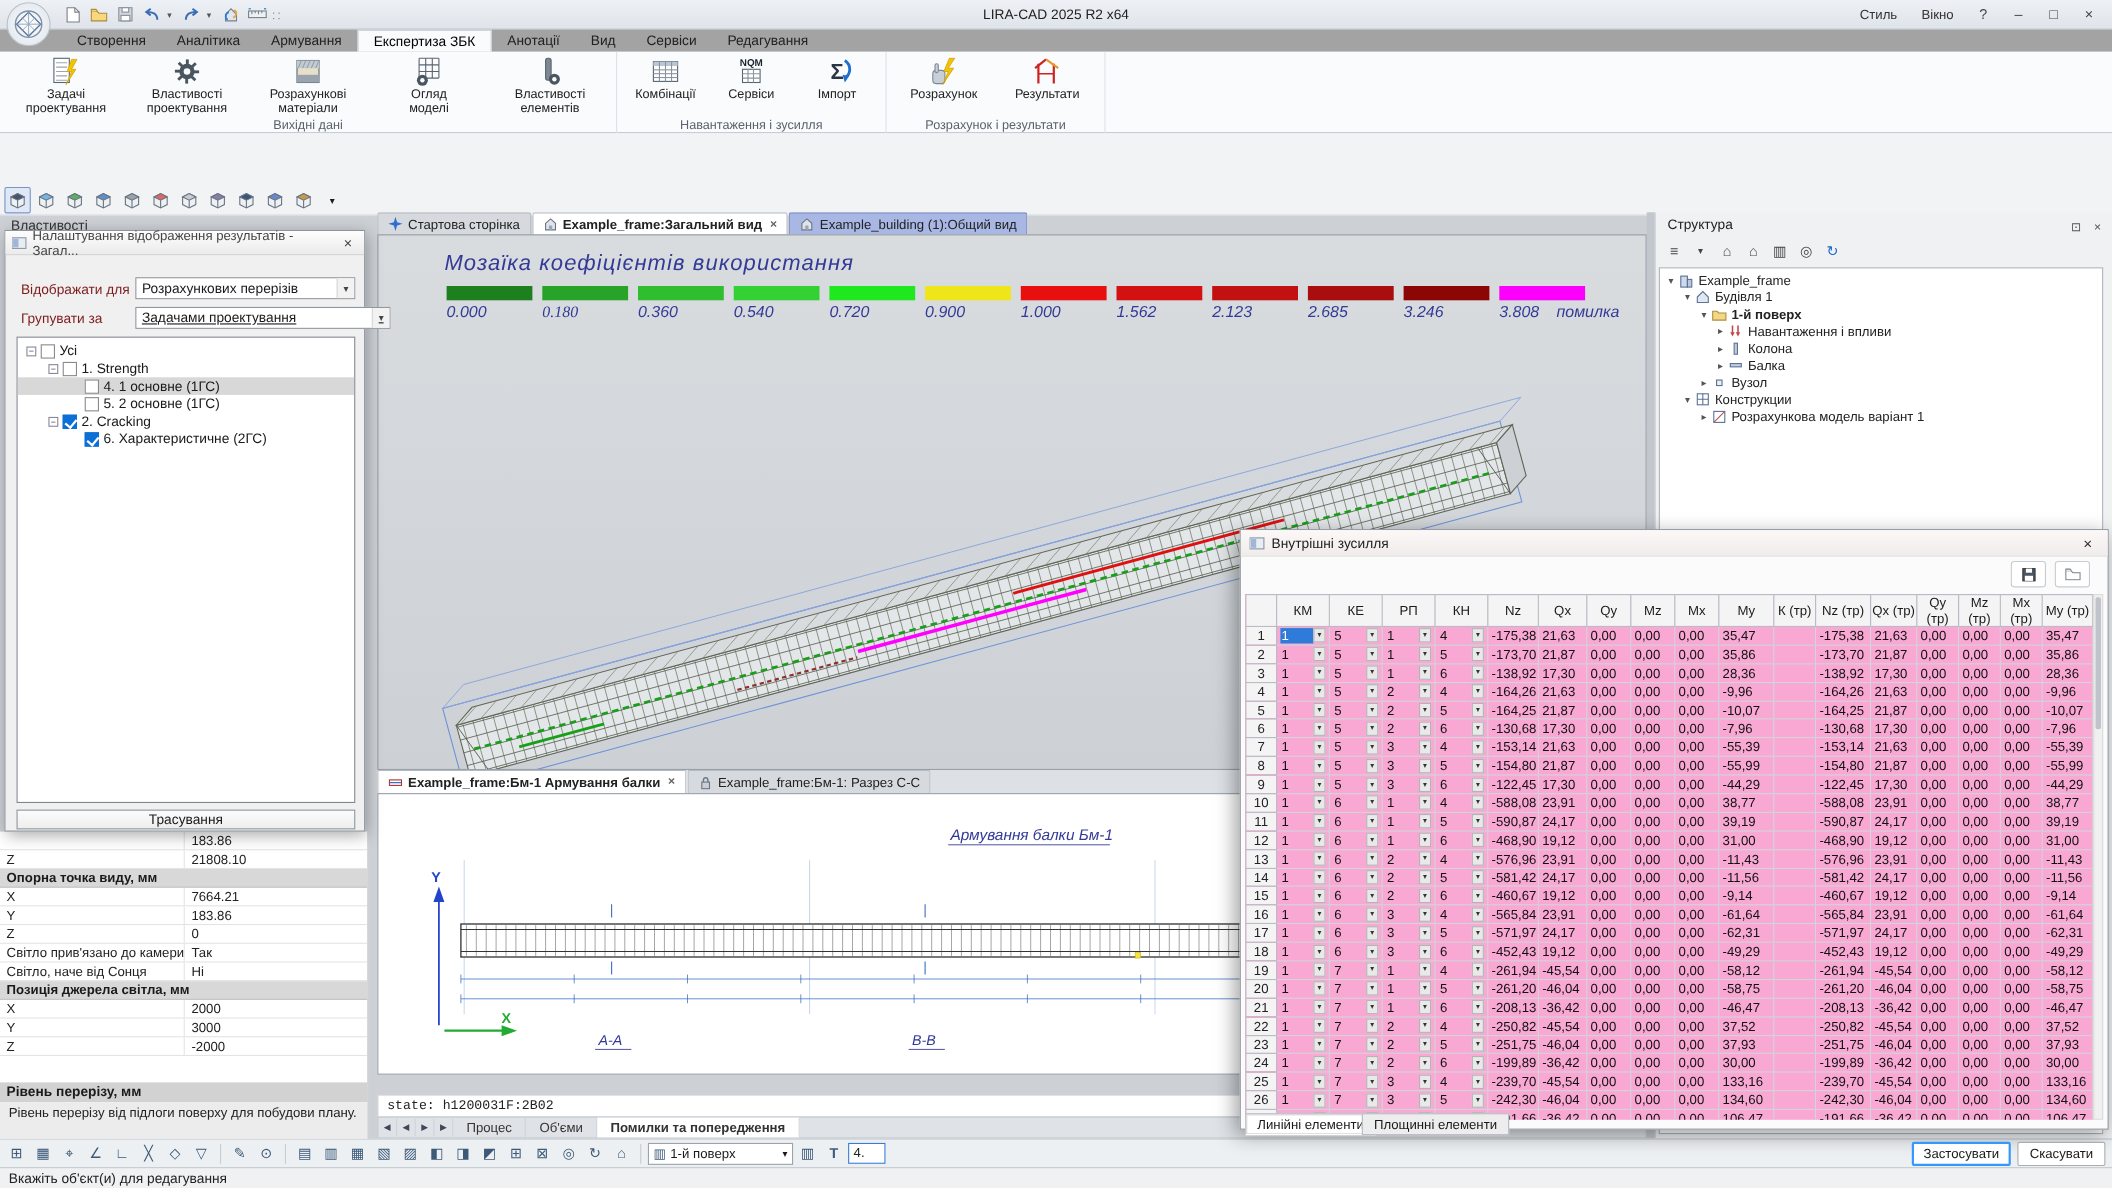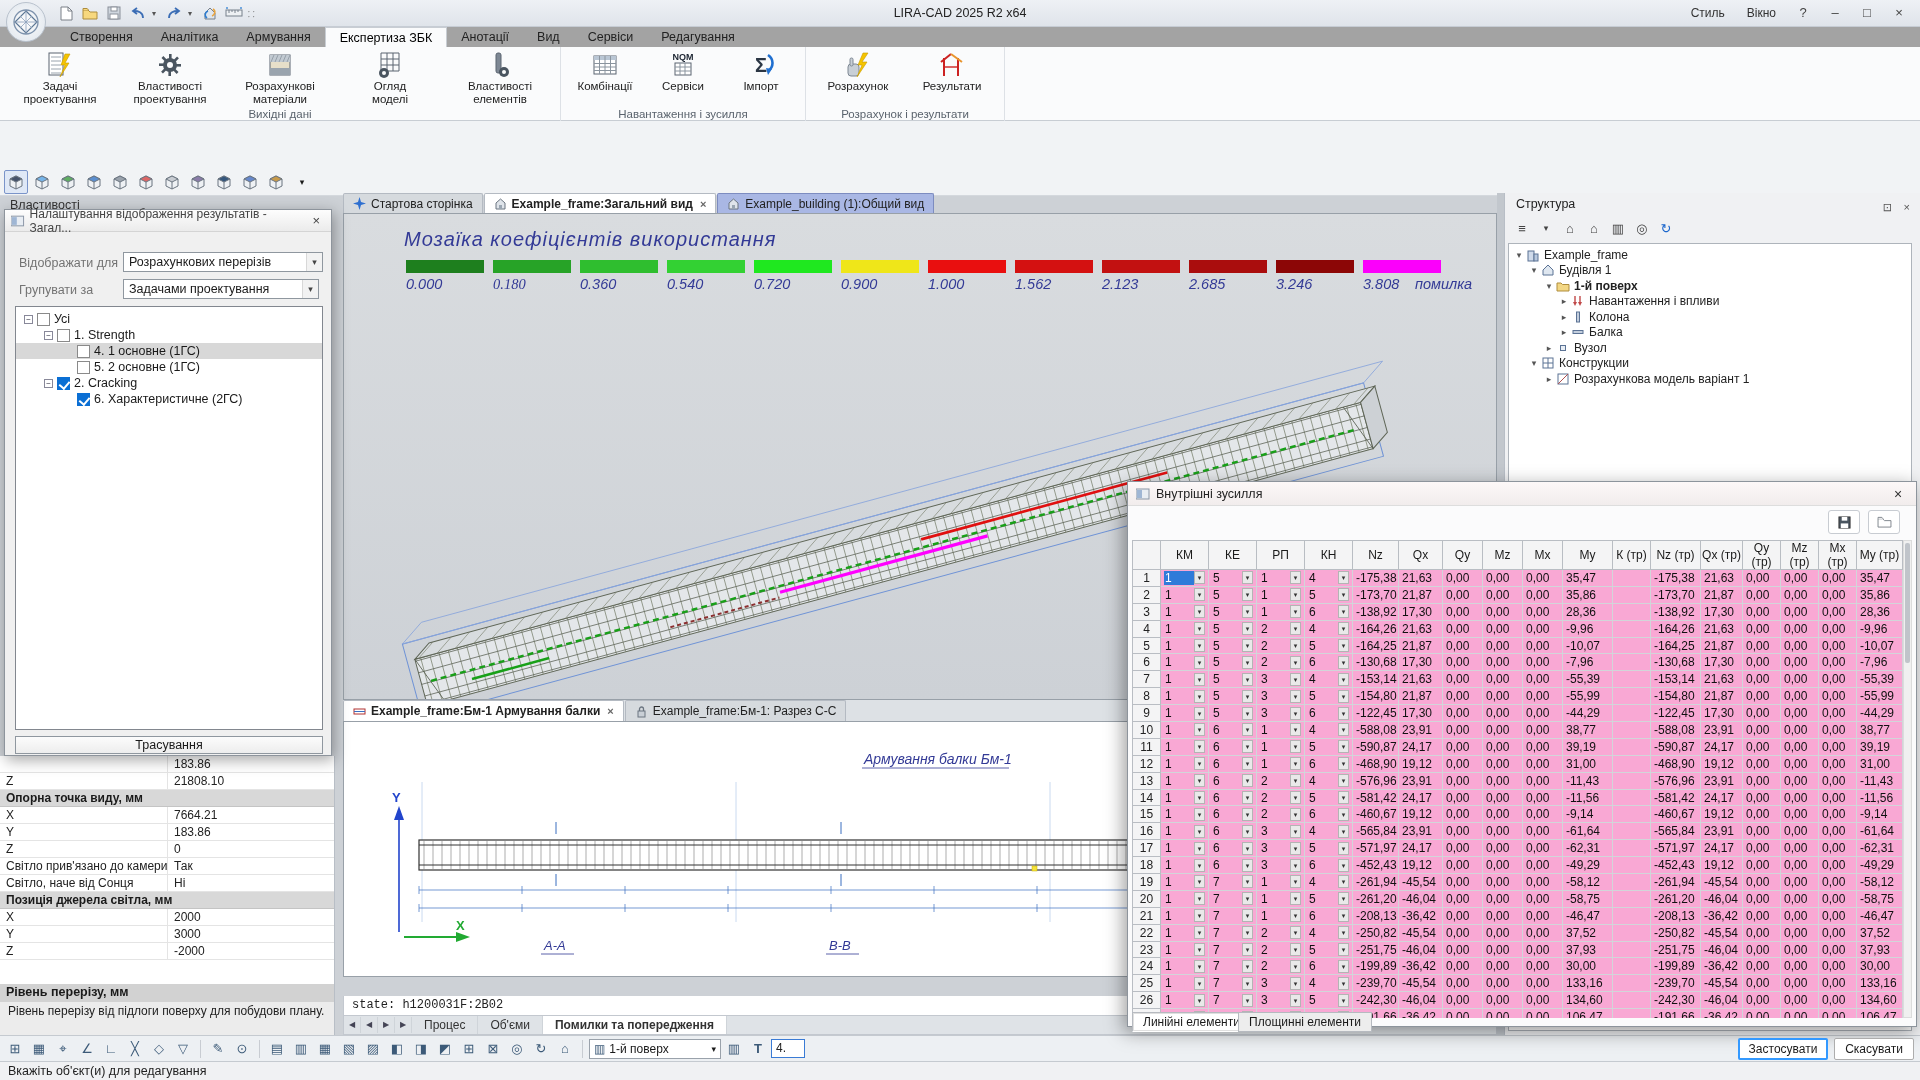--- a/index.html
+++ b/index.html
@@ -79,21 +79,21 @@
   .tbic { width:22px; height:22px; display:flex; align-items:center; justify-content:center; font-size:13px; color:#3c5a78; border-radius:2px; }
   .tsep { width:1px; height:18px; background:#c8ccd2; margin:0 4px; }
   #level-combo { display:flex; align-items:center; gap:4px; width:132px; height:20px; background:#fff; border:1px solid #9aa2ab; padding:0 4px; font-size:12px; }
   #count-input { width:34px; height:19px; border:1px solid #3a7bd5; background:#fff; font-size:12px; line-height:17px; padding-left:4px; color:#222; }
   #statusbar { left:0; top:1061px; width:1920px; height:19px; background:#f0f1f3; border-top:1px solid #c5cad0; line-height:18px; padding-left:8px; font-size:12.5px; color:#222; }
 
   
   #results-win { left:4px; top:209px; width:328px; height:547px; background:#f0f0f0; border:1px solid #8d949c; box-shadow:2px 4px 14px rgba(0,0,0,.35); z-index:70; }
   #results-title { height:22px; background:linear-gradient(#fdfdfd,#ebebeb); border-bottom:1px solid #d4d4d4; display:flex; align-items:center; padding:0 6px; gap:5px; font-size:12px; color:#444; }
   #results-title .wx { margin-left:auto; font-size:13px; color:#444; width:18px; text-align:center; }
-  .rw-row { position:absolute; left:14px; font-size:12.5px; color:#737373; }
+  .rw-row { position:absolute; left:14px; font-size:12.5px; color:#7f1d1d; }
   .combo { position:absolute; height:20px; background:#fff; border:1px solid #8f979f; display:flex; align-items:center; font-size:12.5px; padding-left:5px; }
   .combo .cdd { margin-left:auto; width:16px; height:100%; display:flex; align-items:center; justify-content:center; font-size:9px; color:#444; border-left:1px solid #d8d8d8; background:#f2f2f2; }
   #check-tree { position:absolute; left:10px; top:96px; width:308px; height:424px; background:#fff; border:1px solid #828argb790; border:1px solid #82878f; overflow:hidden; padding-top:4px; }
   .ctr { height:16px; display:flex; align-items:center; font-size:12.5px; }
   .ctr.sel { background:#d8d8d8; }
   .expb { width:9px; height:9px; border:1px solid #889; background:#fff; font-size:8px; line-height:7px; text-align:center; color:#334; margin-right:4px; }
   .cb { width:13px; height:13px; border:1px solid #8a8a8a; background:#fff; margin-right:4px; position:relative; }
   .cb.on { background:#0b6fd4; border-color:#0b6fd4; }
   .cb.on:before { content:""; position:absolute; left:2.5px; top:1px; width:5px; height:8px; border:solid #fff; border-width:0 2px 2px 0; transform:rotate(40deg); }
   #trace-btn { position:absolute; left:10px; top:526px; width:308px; height:18px; background:linear-gradient(#fcfcfc,#ededed); border:1px solid #8f979f; text-align:center; line-height:16px; font-size:12.5px; }
@@ -1028,21 +1028,21 @@
         </svg>
       <span>Налаштування відображення результатів - Загал...</span>
       <span class="wx">×</span>
     </div>
     <span class="rw-row" style="top:46px;">Відображати для</span>
     <div class="combo" style="left:118px; top:42px; width:200px;">
       <span>Розрахункових перерізів</span>
       <span class="cdd">▾</span>
     </div>
     <span class="rw-row" style="top:73px;">Групувати за</span>
-    <div class="combo" style="left:118px; top:69px; width:196px;">
+    <div class="combo" style="left:118px; top:69px; width:232px;text-decoration:underline;">
       <span>Задачами проектування</span>
       <span class="cdd">▾</span>
     </div>
     <div id="check-tree">
         <div class="ctr" style="padding-left: 8px;">
           <span class="expb">−</span>
           <span class="cb"></span>
           <span>Усі</span>
         </div>
         <div class="ctr" style="padding-left: 28px;">

